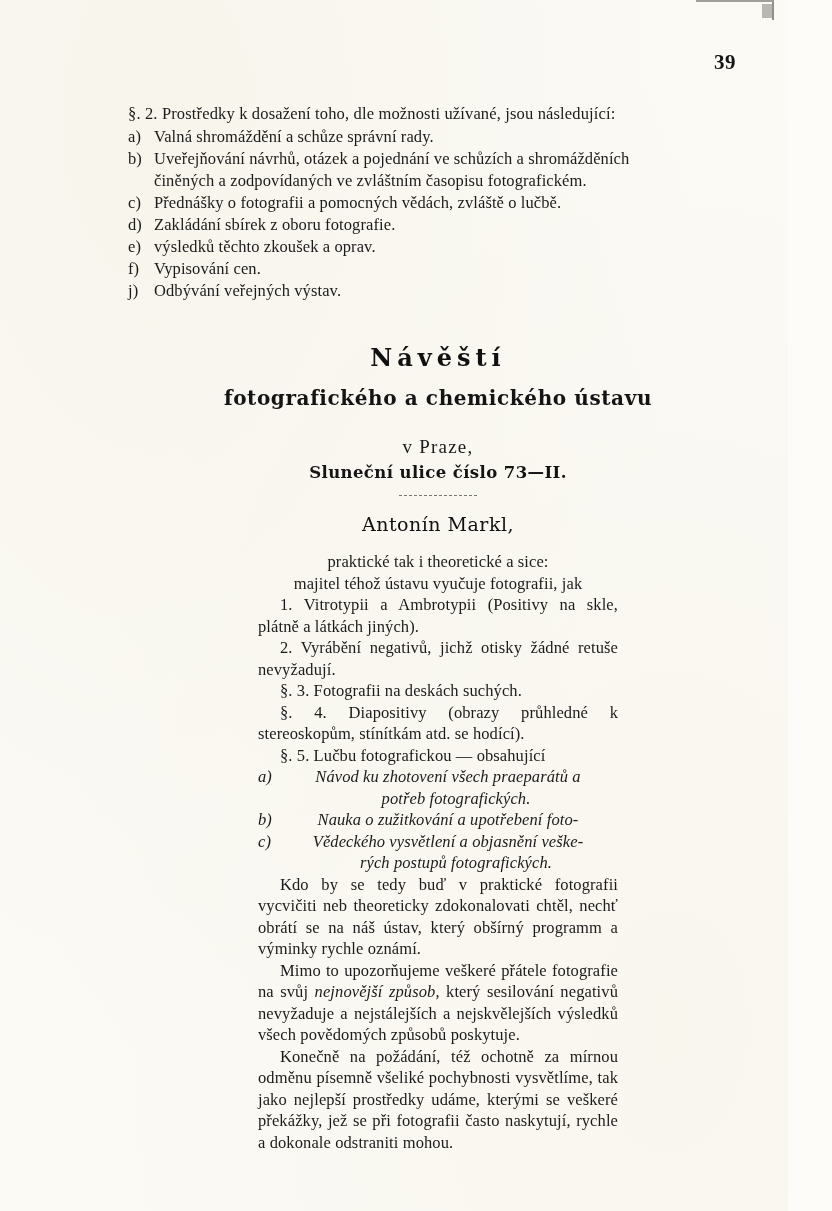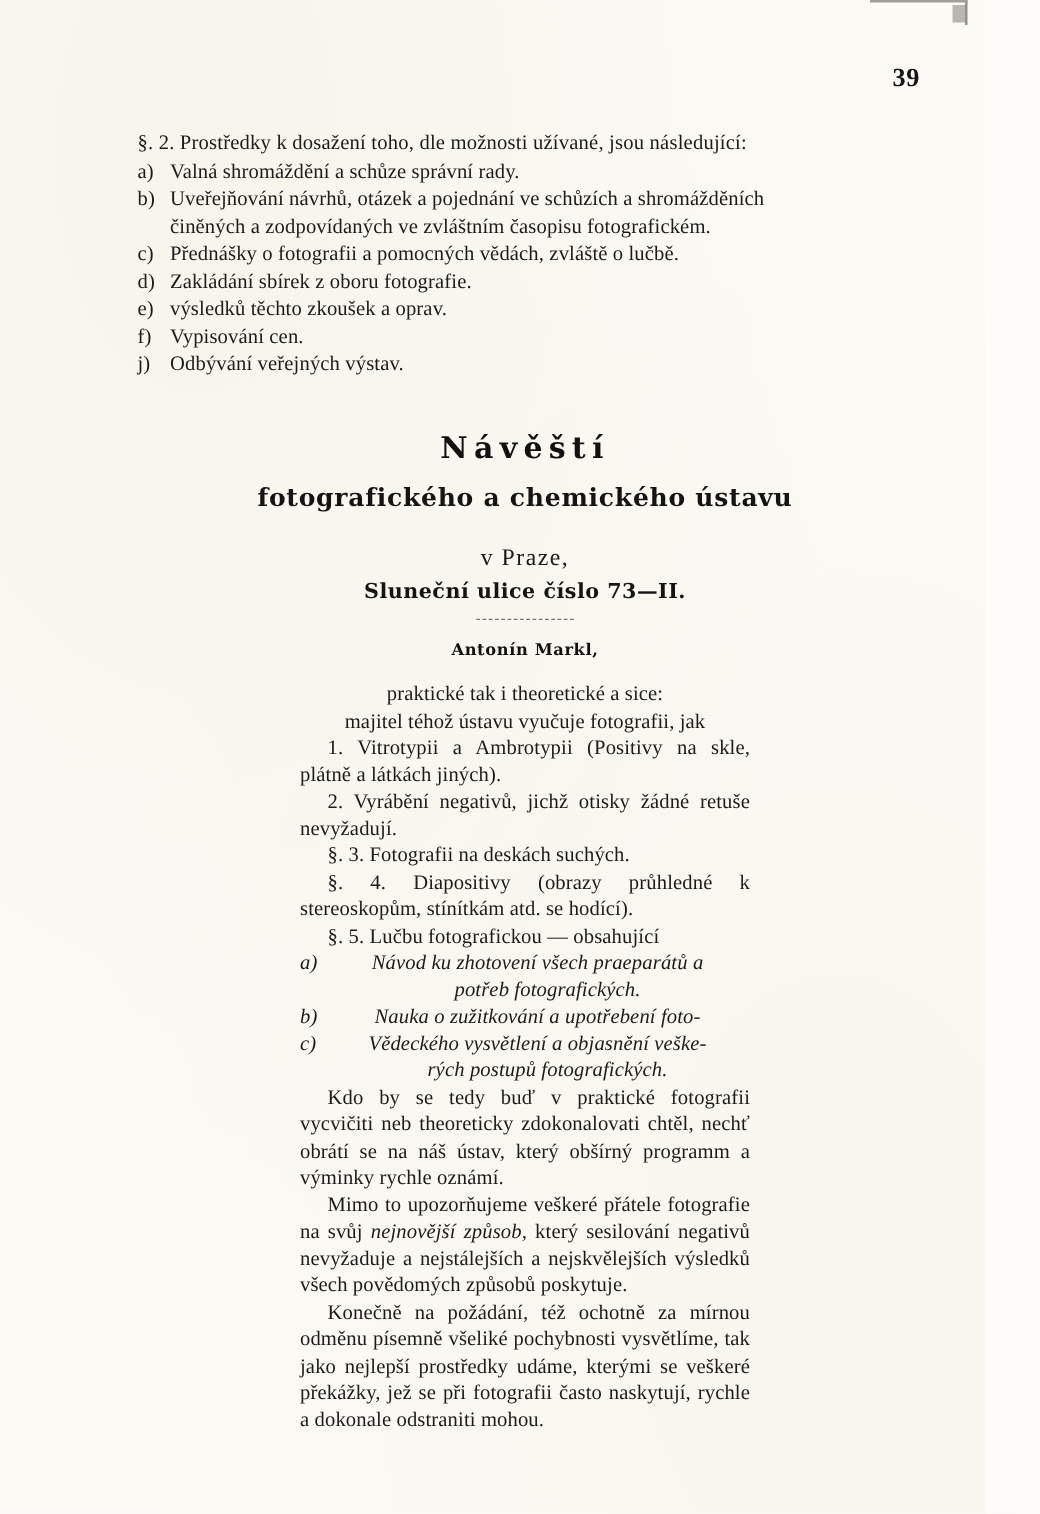--- a/index.html
+++ b/index.html
@@ -48,21 +48,21 @@
     position: absolute;
     top: 50px;
     right: 52px;
     font-size: 21px;
     font-weight: bold;
     letter-spacing: 0.5px;
     color: #151515;
   }
   .content {
     position: absolute;
-    left: 110px;
+    left: 128px;
     top: 103px;
     width: 620px;
   }
   
   .intro-line {
     font-size: 16.5px;
     line-height: 21px;
     letter-spacing: 0.15px;
     margin-bottom: 2px;
     color: #1b1b1b;
@@ -129,22 +129,22 @@
   }
   .rule-dots {
     margin: 13px auto 16px auto;
     width: 78px;
     height: 1px;
     border-top: 1.5px dashed #4a4a4a;
     opacity: 0.75;
   }
   .ad-name {
     font-family: "DejaVu Serif", serif;
-    font-weight: bold;
-    font-size: 13px;
+    font-weight: normal;
+    font-size: 19px;
     letter-spacing: 0.5px;
     color: #111;
     margin-bottom: 16px;
   }
   
   .narrow {
     width: 360px;
     margin: 0 auto;
     font-size: 16.5px;
     line-height: 21.5px;

